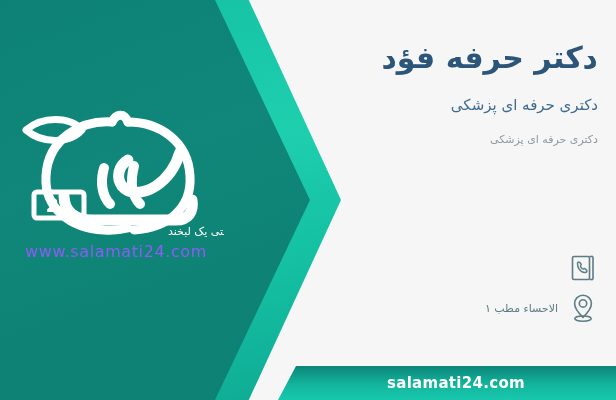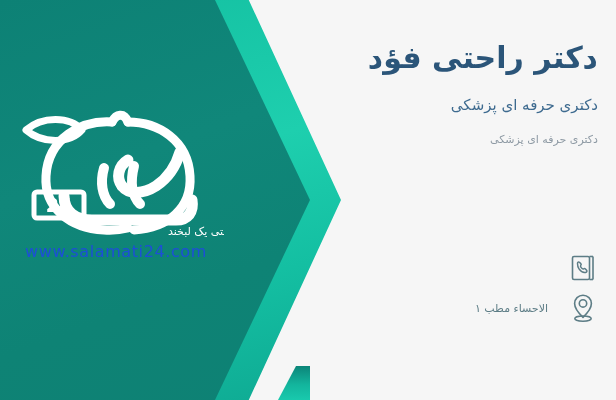--- a/index.html
+++ b/index.html
@@ -38,21 +38,21 @@
     filter:blur(2px);
   }
 
   
   .logo-wrap{
     position:absolute;left:8px;top:100px;width:220px;height:170px;z-index:5;
   }
   .logo-svg{display:block;}
   .logo-url{
     position:absolute;left:0;top:142px;width:216px;text-align:center;
-    color:#1d4ed8;font-size:16px;letter-spacing:.6px;
+    color:#8b5cf6;font-size:16px;letter-spacing:.6px;
     font-family:"DejaVu Sans","Liberation Sans",sans-serif;
   }
 
   
   .right-pane{
     position:absolute;right:0;top:0;width:306px;height:400px;z-index:4;
     direction:rtl;
   }
   .doctor-name{
     position:absolute;right:18px;top:40px;
@@ -68,21 +68,21 @@
     position:absolute;right:18px;top:133px;
     color:#8e9aa4;font-size:11px;white-space:nowrap;text-align:right;
   }
 
   
   .contact-rows{
     position:absolute;right:18px;top:248px;width:270px;
   }
   .contact-row{
     display:flex;flex-direction:row;align-items:center;justify-content:flex-start;
-    height:40px;gap:20px;
+    height:40px;gap:10px;
   }
   .contact-row .ic{
     width:30px;height:32px;flex:0 0 auto;display:flex;align-items:center;justify-content:center;
   }
   .contact-row .txt{
     color:#5d7d86;font-size:11px;white-space:nowrap;
   }
 
   
   .bottom-bar{
@@ -131,21 +131,21 @@
         <rect x="26" y="92" width="50" height="26" rx="3" fill="none" stroke="#ffffff" stroke-width="5"></rect>
         <text x="51" y="112" fill="#ffffff" font-size="19" font-weight="bold" text-anchor="middle" font-family="DejaVu Sans, Liberation Sans, sans-serif">24</text>
       </g>
 
       <text x="160" y="135" fill="#ffffff" font-size="11" text-anchor="end" direction="rtl" font-family="DejaVu Sans, Liberation Sans, sans-serif">به راحتی یک لبخند</text>
     </svg>
     <div class="logo-url">www.salamati24.com</div>
   </div>
 
   <div class="right-pane">
-    <div class="doctor-name">دکتر راحتی فؤد</div>
+    <div class="doctor-name">دکتر حرفه فؤد</div>
     <div class="doctor-spec">دکتری حرفه ای پزشکی</div>
     <div class="doctor-spec-sm">دکتری حرفه ای پزشکی</div>
 
     <div class="contact-rows">
 
       <div class="contact-row">
         <div class="ic">
           <svg width="24" height="26" viewBox="0 0 24 26">
             <rect x="1.5" y="1.5" width="17" height="23" rx="1.5" fill="none" stroke="#5d7d86" stroke-width="1.6"></rect>
             <line x1="18.5" y1="1.5" x2="22" y2="1.5" stroke="#5d7d86" stroke-width="1.6"></line>
@@ -165,14 +165,17 @@
             <ellipse cx="13" cy="25.6" rx="8.2" ry="2.6" fill="none" stroke="#5d7d86" stroke-width="1.5"></ellipse>
           </svg>
         </div>
         <div class="txt">الاحساء مطب ۱</div>
       </div>
 
     </div>
   </div>
 
   <div class="bottom-bar-notch"></div>
+  <div class="bottom-bar">
+    <span class="site">salamati24.com</span>
+  </div>
 
 </div>
 
 </body></html>

